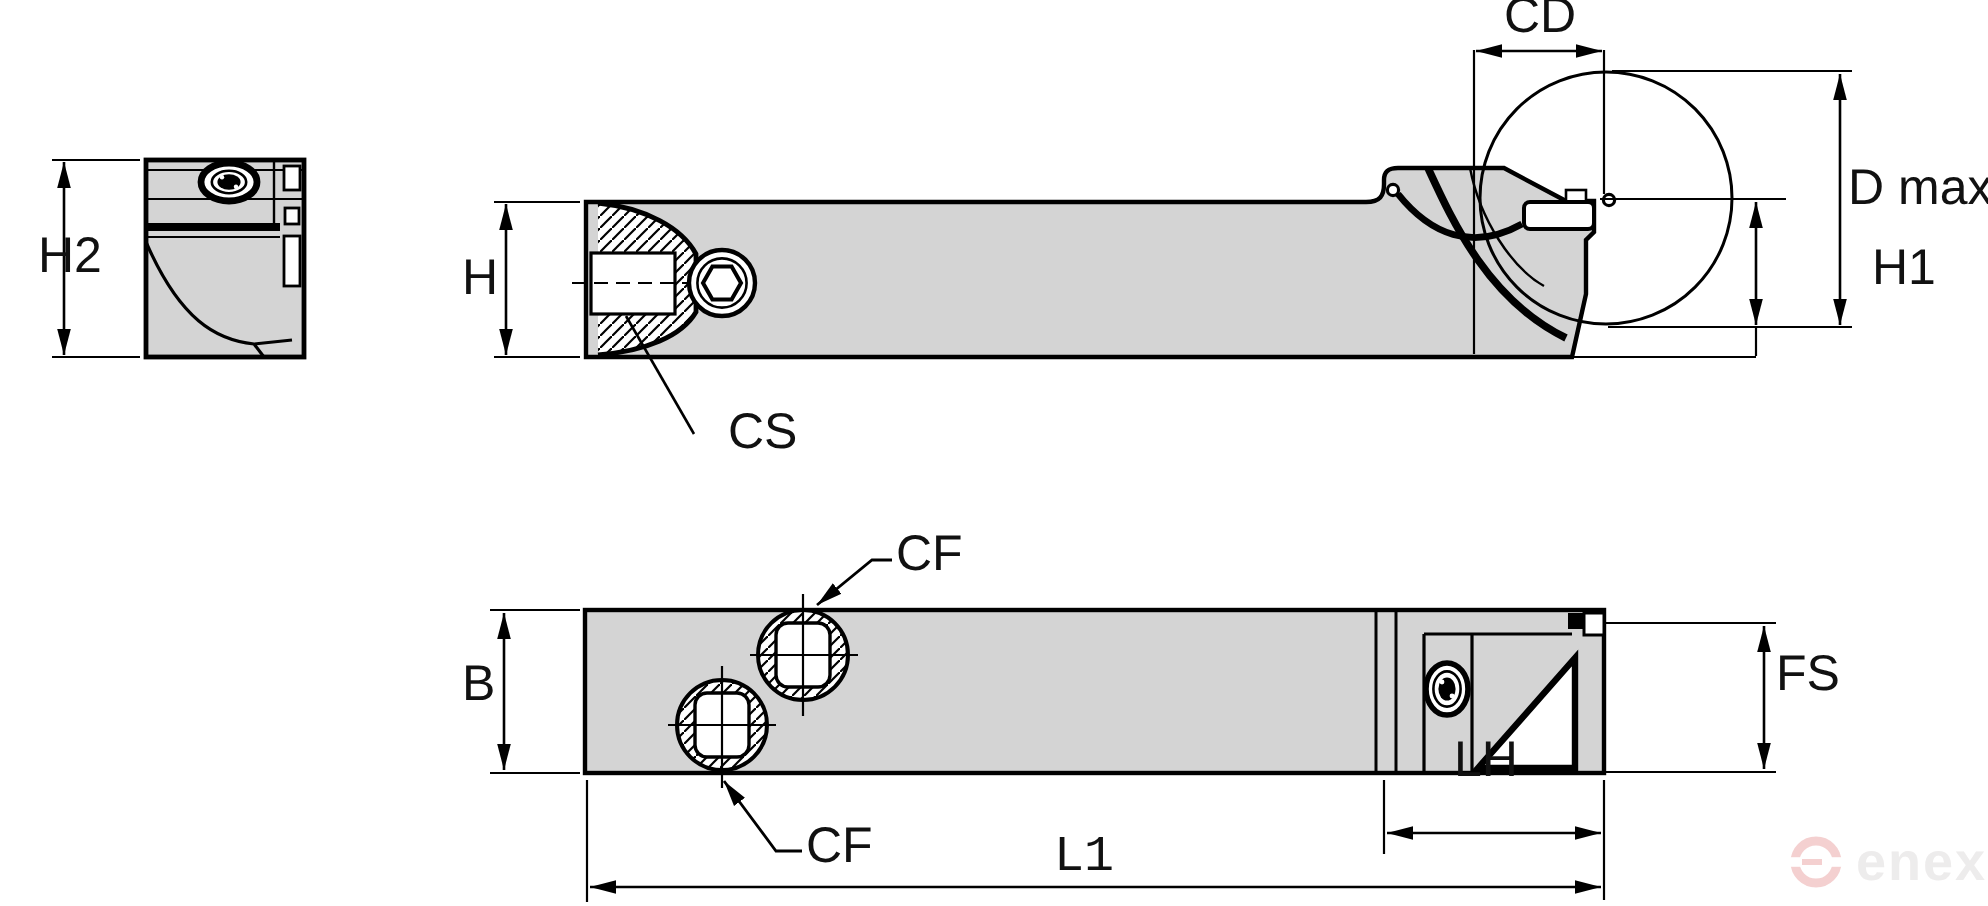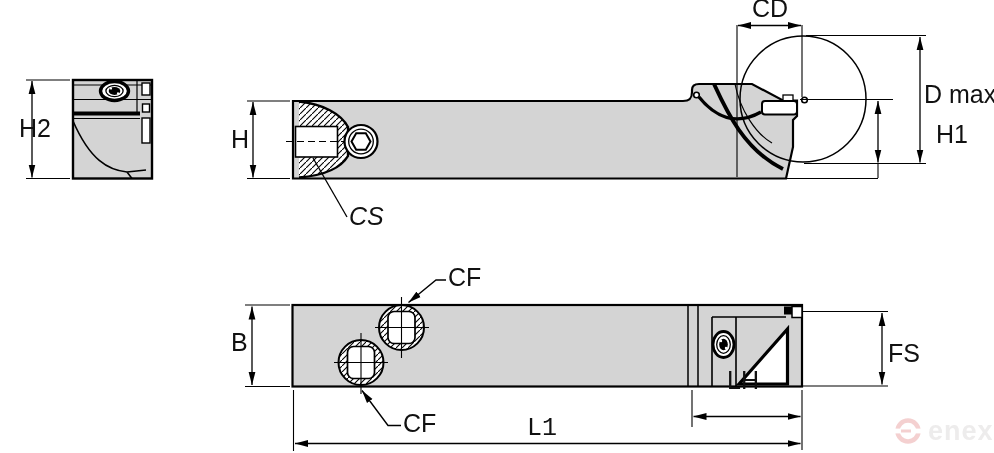--- a/index.html
+++ b/index.html
@@ -174,30 +174,30 @@
 
       <g>
         <path d="M293.5,390 L293.5,451" stroke="#000" stroke-width="1.1" fill="none"></path>
         <line x1="295" y1="443.5" x2="800.5" y2="443.5" stroke="#000" stroke-width="1.3" marker-start="url(#arr)" marker-end="url(#arr)"></line>
       </g>
     </g>
   </svg>
 
   <span class="dim-label" style="left:19px;top:116px;">H2</span>
   <span class="dim-label" style="left:231px;top:127px;">H</span>
-  <span class="dim-label" style="left:349px;top:204px;font-style:italic;">CS</span>
+  <span class="dim-label" style="left:364px;top:204px;">CS</span>
   <span class="dim-label" style="left:752px;top:-4px;">CD</span>
   <span class="dim-label" style="left:924px;top:82px;">D max</span>
   <span class="dim-label" style="left:936px;top:122px;">H1</span>
   <span class="dim-label" style="left:231px;top:330px;">B</span>
   <span class="dim-label" style="left:448px;top:265px;">CF</span>
   <span class="dim-label" style="left:403px;top:411px;">CF</span>
   <span class="dim-label" style="left:527px;top:416px;font-family:Liberation Mono, monospace;">L1</span>
   <span class="dim-label" style="left:727px;top:368px;">LH</span>
-  <span class="dim-label" style="left:888px;top:341px;text-align:center;">FS</span>
+  <span class="dim-label" style="left:888px;top:325px;text-align:center;">FS</span>
 
   <div id="watermark">
     <svg width="28" height="28" viewBox="-14 -14 28 28">
       <circle cx="0" cy="0" r="10.5" fill="none" stroke="#f3cccc" stroke-width="4.5"></circle>
       <rect x="-14" y="-2.4" width="28" height="4.8" fill="#fff"></rect>
       <path d="M-7,0 L3,0" stroke="#f3cccc" stroke-width="3"></path>
     </svg>
     <span id="wm-text">enex</span>
   </div>
 

